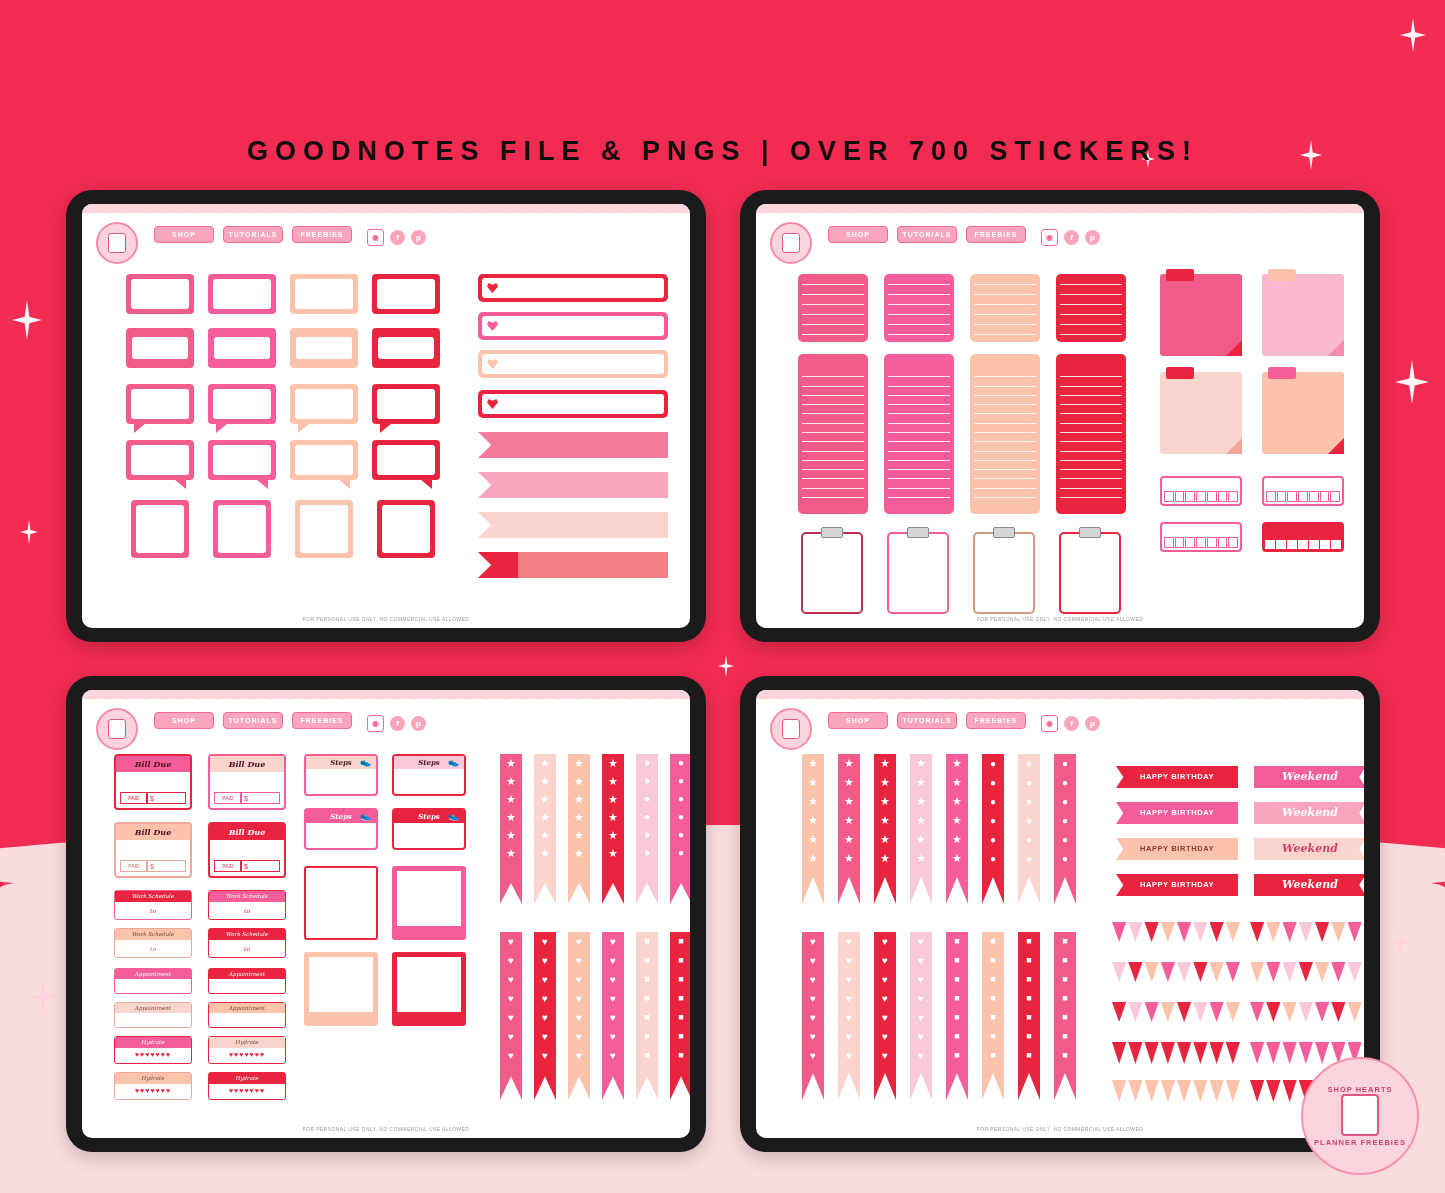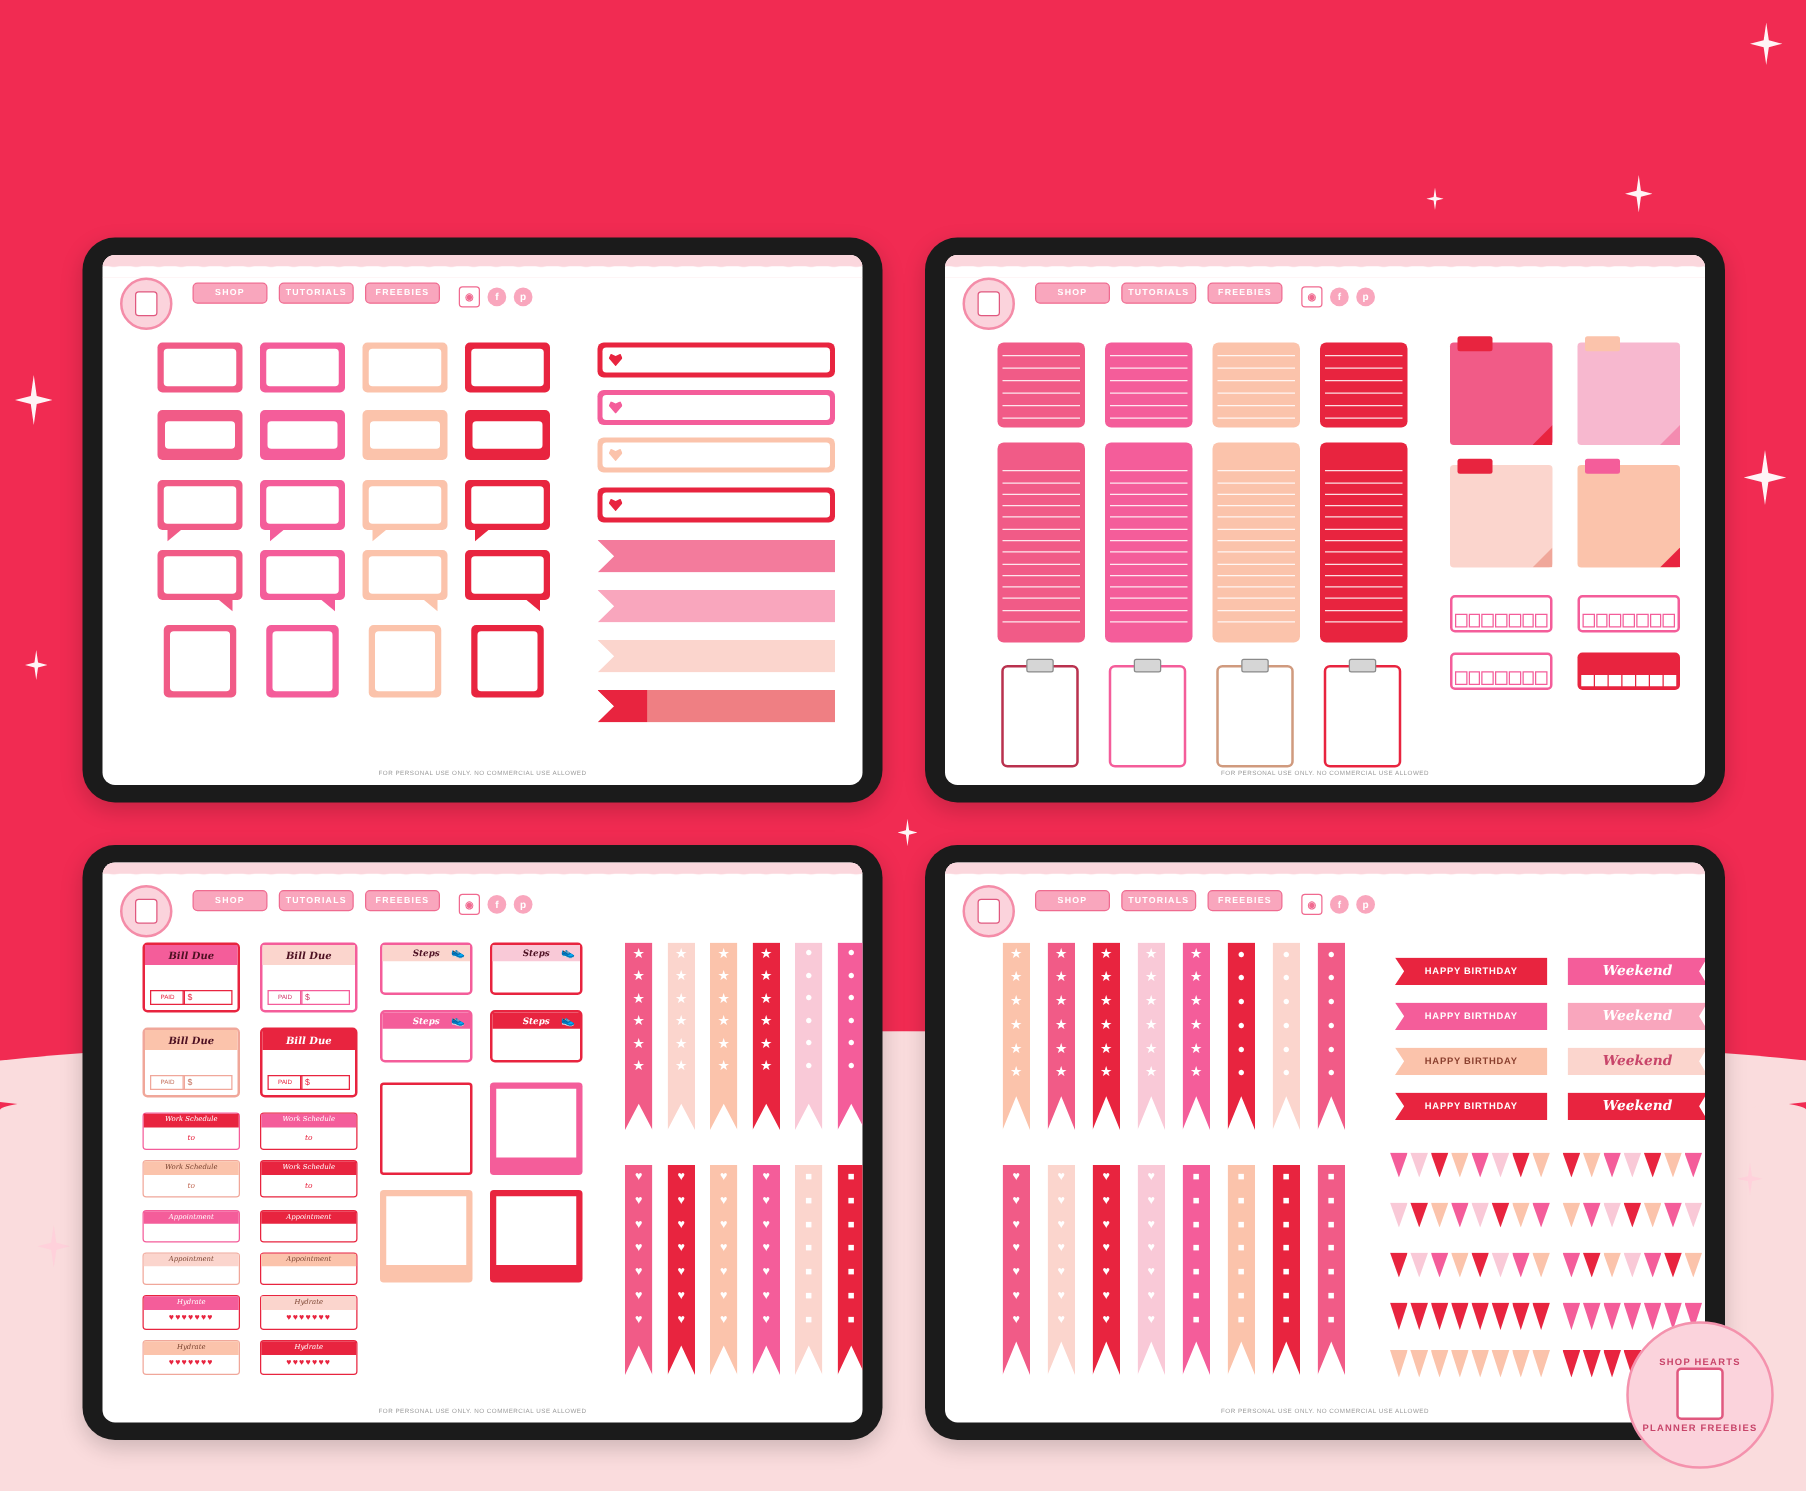--- a/index.html
+++ b/index.html
@@ -132,20 +132,21 @@
     <span></span>
   </div>
 <div class="spark pink" style="left:30px;top:980px;width:26px;height:34px;">
     <span></span>
   </div>
 <div class="spark pink" style="left:1390px;top:930px;width:20px;height:26px;">
     <span></span>
   </div>
 
 <div class="header">
+  <div class="subtitle">GOODNOTES FILE &amp; PNGS | OVER 700 STICKERS!</div>
 </div>
 
 <div class="tablet" style="left:66px;top:190px;width:640px;height:452px;">
   <div class="screen">
     <div class="scallop"></div>
     <div class="toolbar">
       <div class="logo">
           <div class="inner"></div>
         </div>
       <div class="nav">

